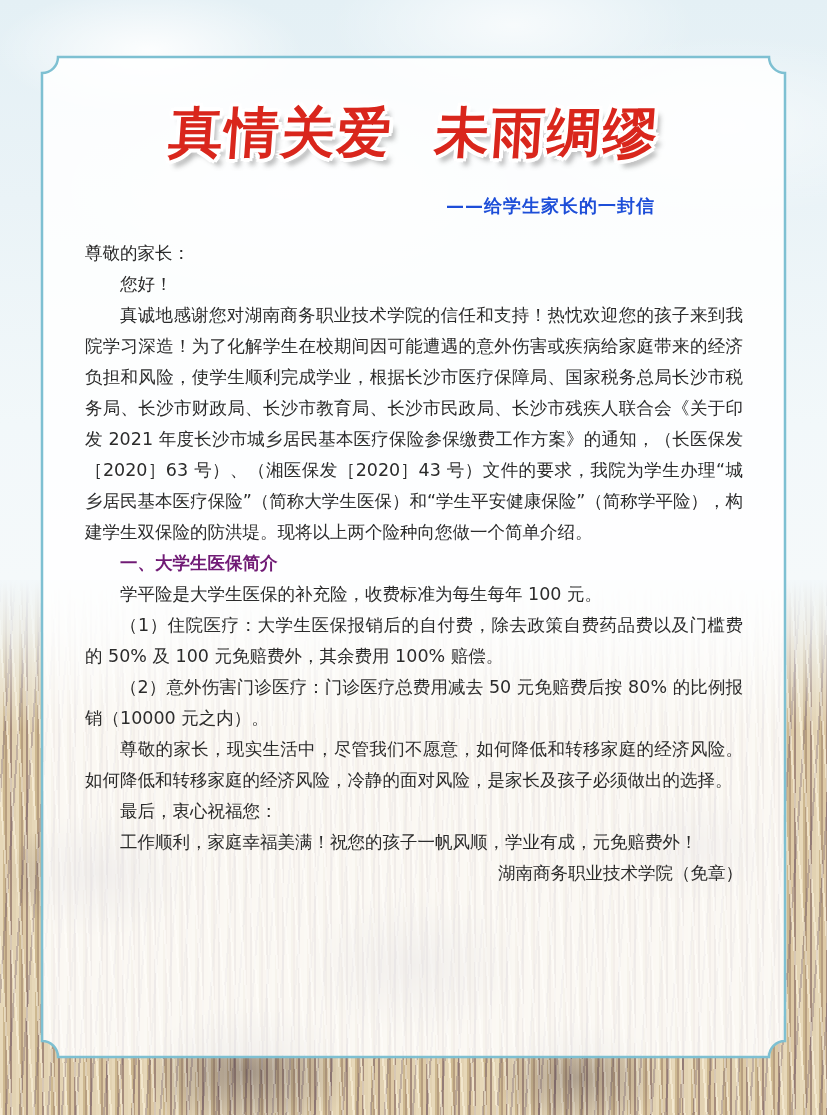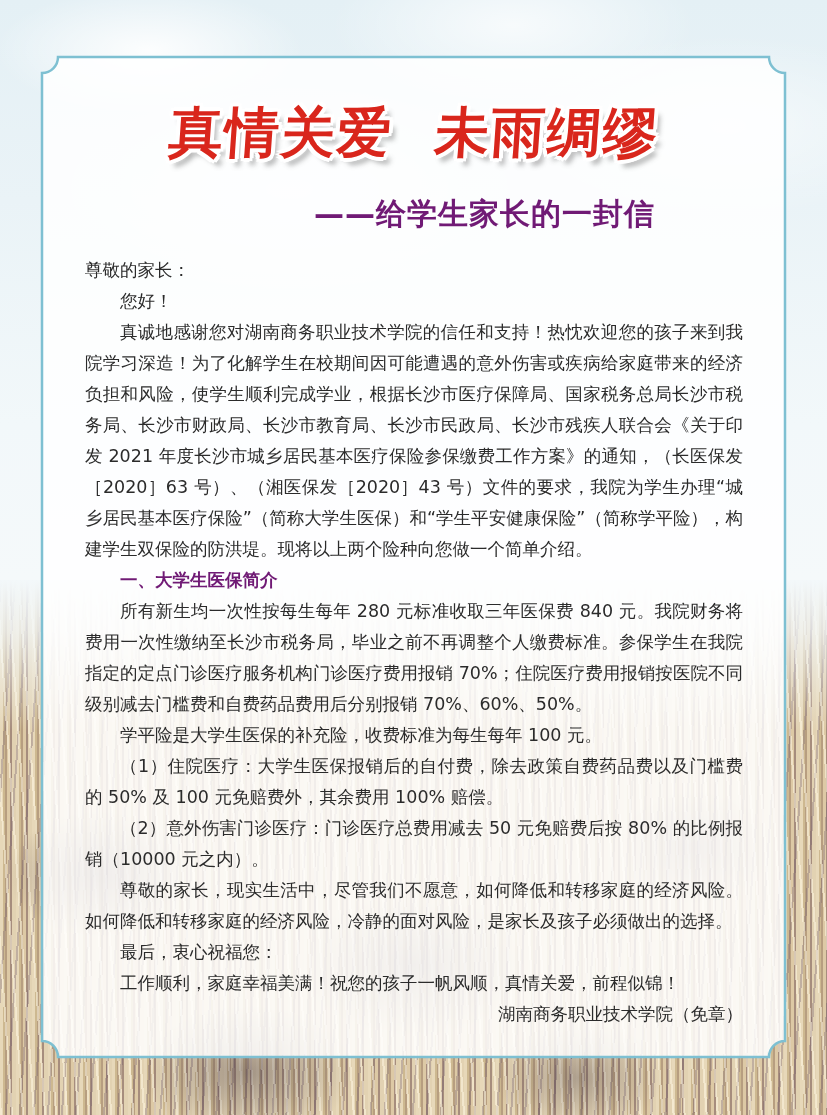--- a/index.html
+++ b/index.html
@@ -51,21 +51,21 @@
     font-size:54px;font-weight:900;letter-spacing:2px;
     color:#d9261c;transform:skewX(-4deg);
     text-shadow:
       -3px -3px 0 #fff, 3px -3px 0 #fff, -3px 3px 0 #fff, 3px 3px 0 #fff,
       -4px 0 0 #fff, 4px 0 0 #fff, 0 -4px 0 #fff, 0 4px 0 #fff,
       6px 7px 5px rgba(90,90,90,.45);
   }
   .title .gap{display:inline-block;width:42px;}
   .subtitle{
     margin-top:24px;text-align:right;padding-right:88px;
-    font-size:30px;font-weight:600;color:#701a75;letter-spacing:1px;
+    font-size:18px;font-weight:600;color:#1d4ed8;letter-spacing:1px;
   }
   .letter-body{margin-top:20px;color:#2b2b2b;font-size:17.5px;line-height:31px;text-align:justify;}
   .letter-body p{margin:0;text-indent:2em;}
   .letter-body p.no-indent{text-indent:0;}
   .letter-body p.heading{color:#701a75;font-weight:bold;}
   .signature{margin-top:21px;text-align:right;text-indent:0;}
 </style>
 </head>
 <body>
 
@@ -86,23 +86,22 @@
     <span>真情关爱</span><span class="gap"></span><span>未雨绸缪</span>
   </div>
 
   <div class="subtitle">——给学生家长的一封信</div>
 
   <div class="letter-body">
     <p class="no-indent">尊敬的家长：</p>
     <p>您好！</p>
     <p>真诚地感谢您对湖南商务职业技术学院的信任和支持！热忱欢迎您的孩子来到我院学习深造！为了化解学生在校期间因可能遭遇的意外伤害或疾病给家庭带来的经济负担和风险，使学生顺利完成学业，根据长沙市医疗保障局、国家税务总局长沙市税务局、长沙市财政局、长沙市教育局、长沙市民政局、长沙市残疾人联合会《关于印发 2021 年度长沙市城乡居民基本医疗保险参保缴费工作方案》的通知，（长医保发［2020］63 号）、（湘医保发［2020］43 号）文件的要求，我院为学生办理“城乡居民基本医疗保险”（简称大学生医保）和“学生平安健康保险”（简称学平险），构建学生双保险的防洪堤。现将以上两个险种向您做一个简单介绍。</p>
     <p class="heading">一、大学生医保简介</p>
-    <p>所有新生均一次性按每生每年 280 元标准收取三年医保费 840 元。我院财务将费用一次性缴纳至长沙市税务局，毕业之前不再调整个人缴费标准。参保学生在我院指定的定点门诊医疗服务机构门诊医疗费用报销 70%；住院医疗费用报销按医院不同级别减去门槛费和自费药品费用后分别报销 70%、60%、50%。</p>
     <p>学平险是大学生医保的补充险，收费标准为每生每年 100 元。</p>
     <p>（1）住院医疗：大学生医保报销后的自付费，除去政策自费药品费以及门槛费的 50% 及 100 元免赔费外，其余费用 100% 赔偿。</p>
     <p>（2）意外伤害门诊医疗：门诊医疗总费用减去 50 元免赔费后按 80% 的比例报销（10000 元之内）。</p>
     <p>尊敬的家长，现实生活中，尽管我们不愿意，如何降低和转移家庭的经济风险。如何降低和转移家庭的经济风险，冷静的面对风险，是家长及孩子必须做出的选择。</p>
     <p>最后，衷心祝福您：</p>
-    <p>工作顺利，家庭幸福美满！祝您的孩子一帆风顺，真情关爱，前程似锦！</p>
+    <p>工作顺利，家庭幸福美满！祝您的孩子一帆风顺，学业有成，元免赔费外！</p>
     <p class="signature">湖南商务职业技术学院（免章）</p>
   </div>
 
 </div>
 
 </body></html>

